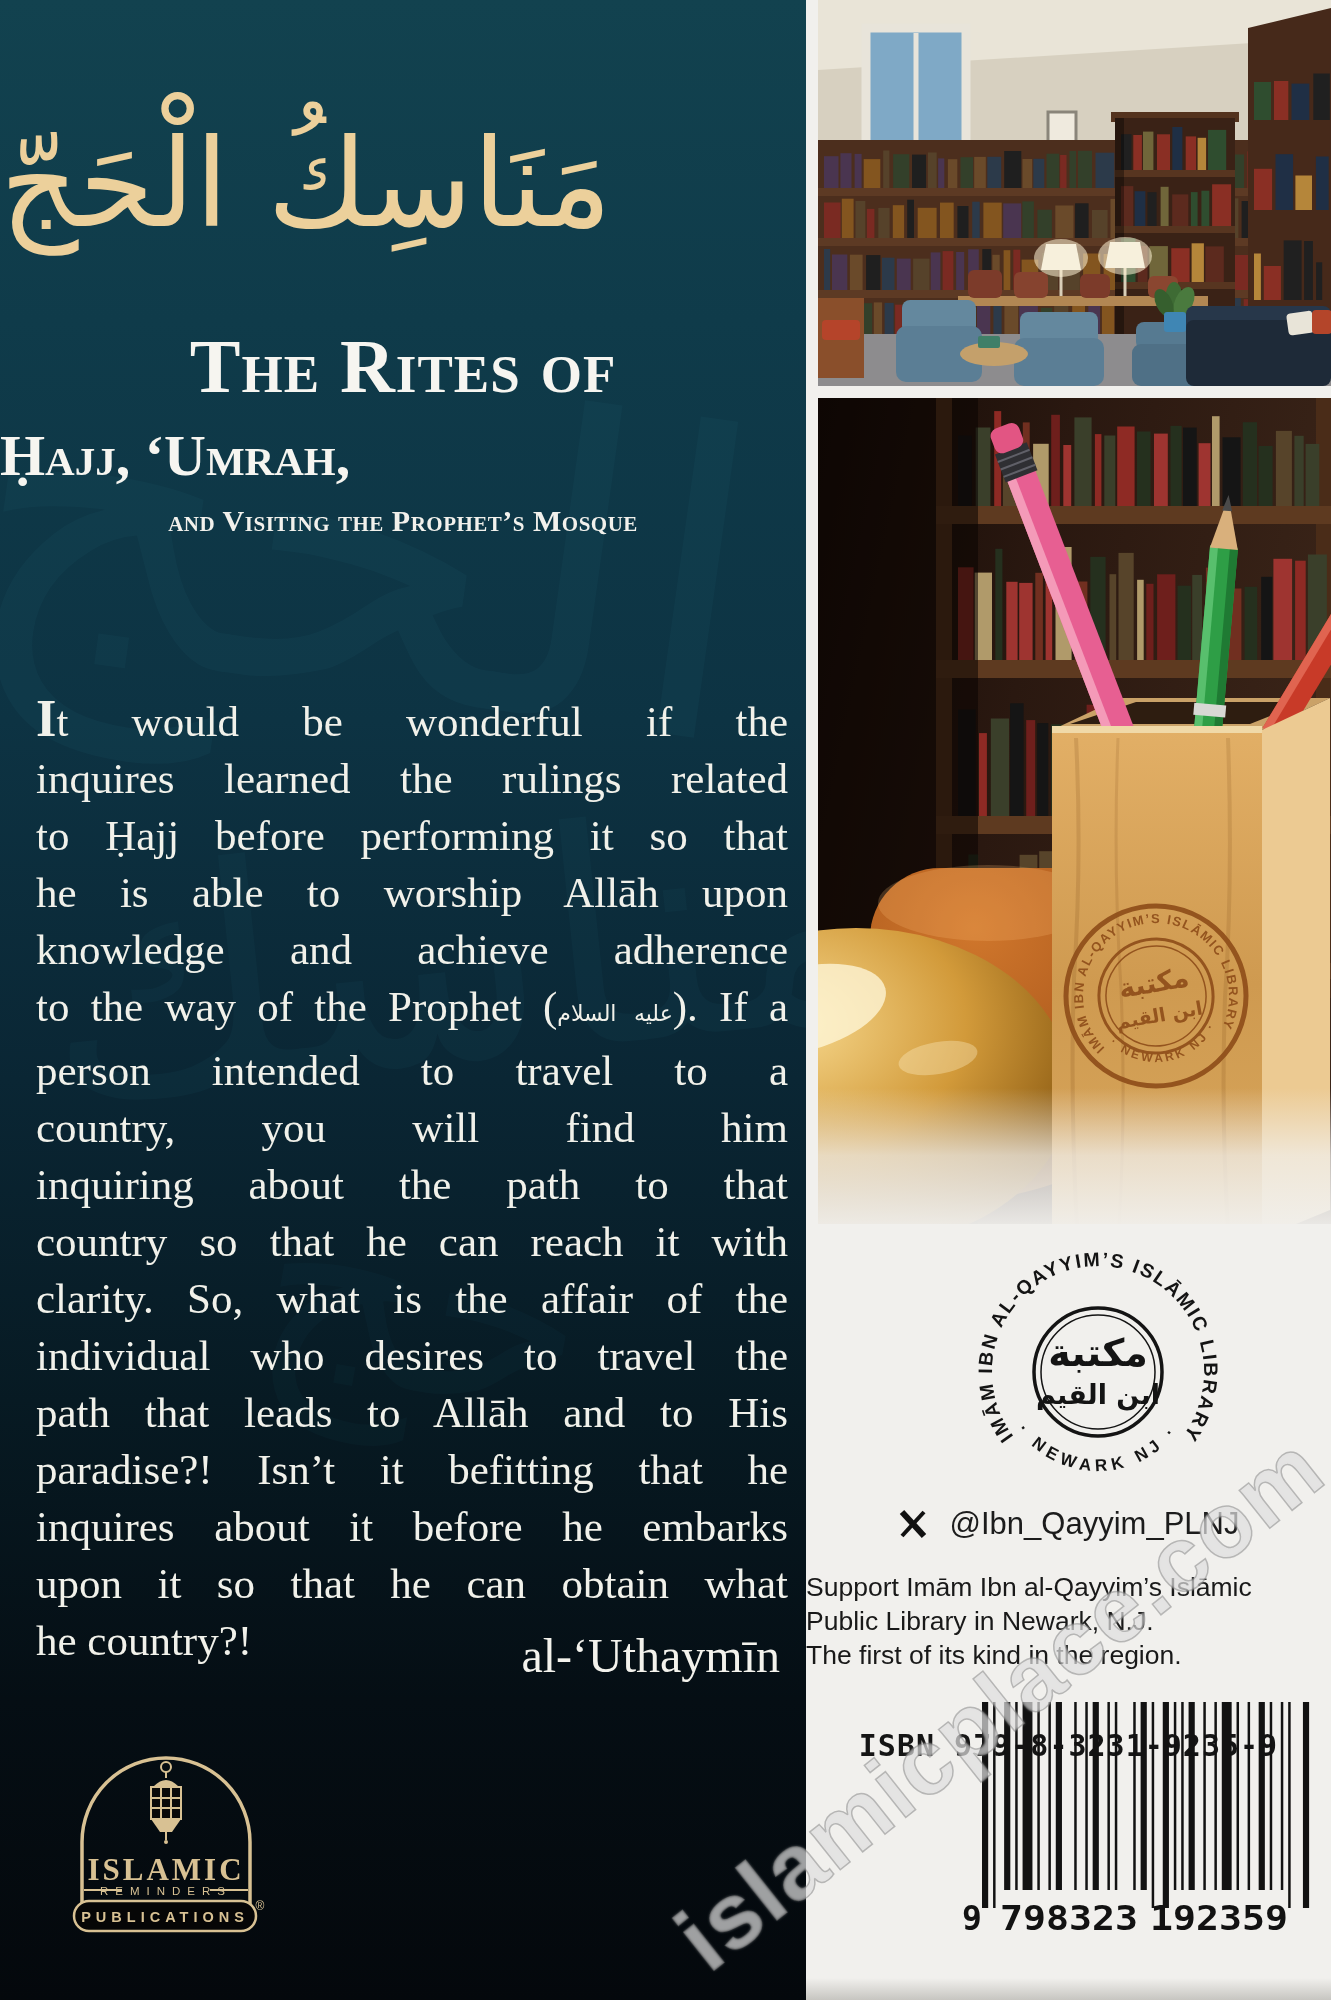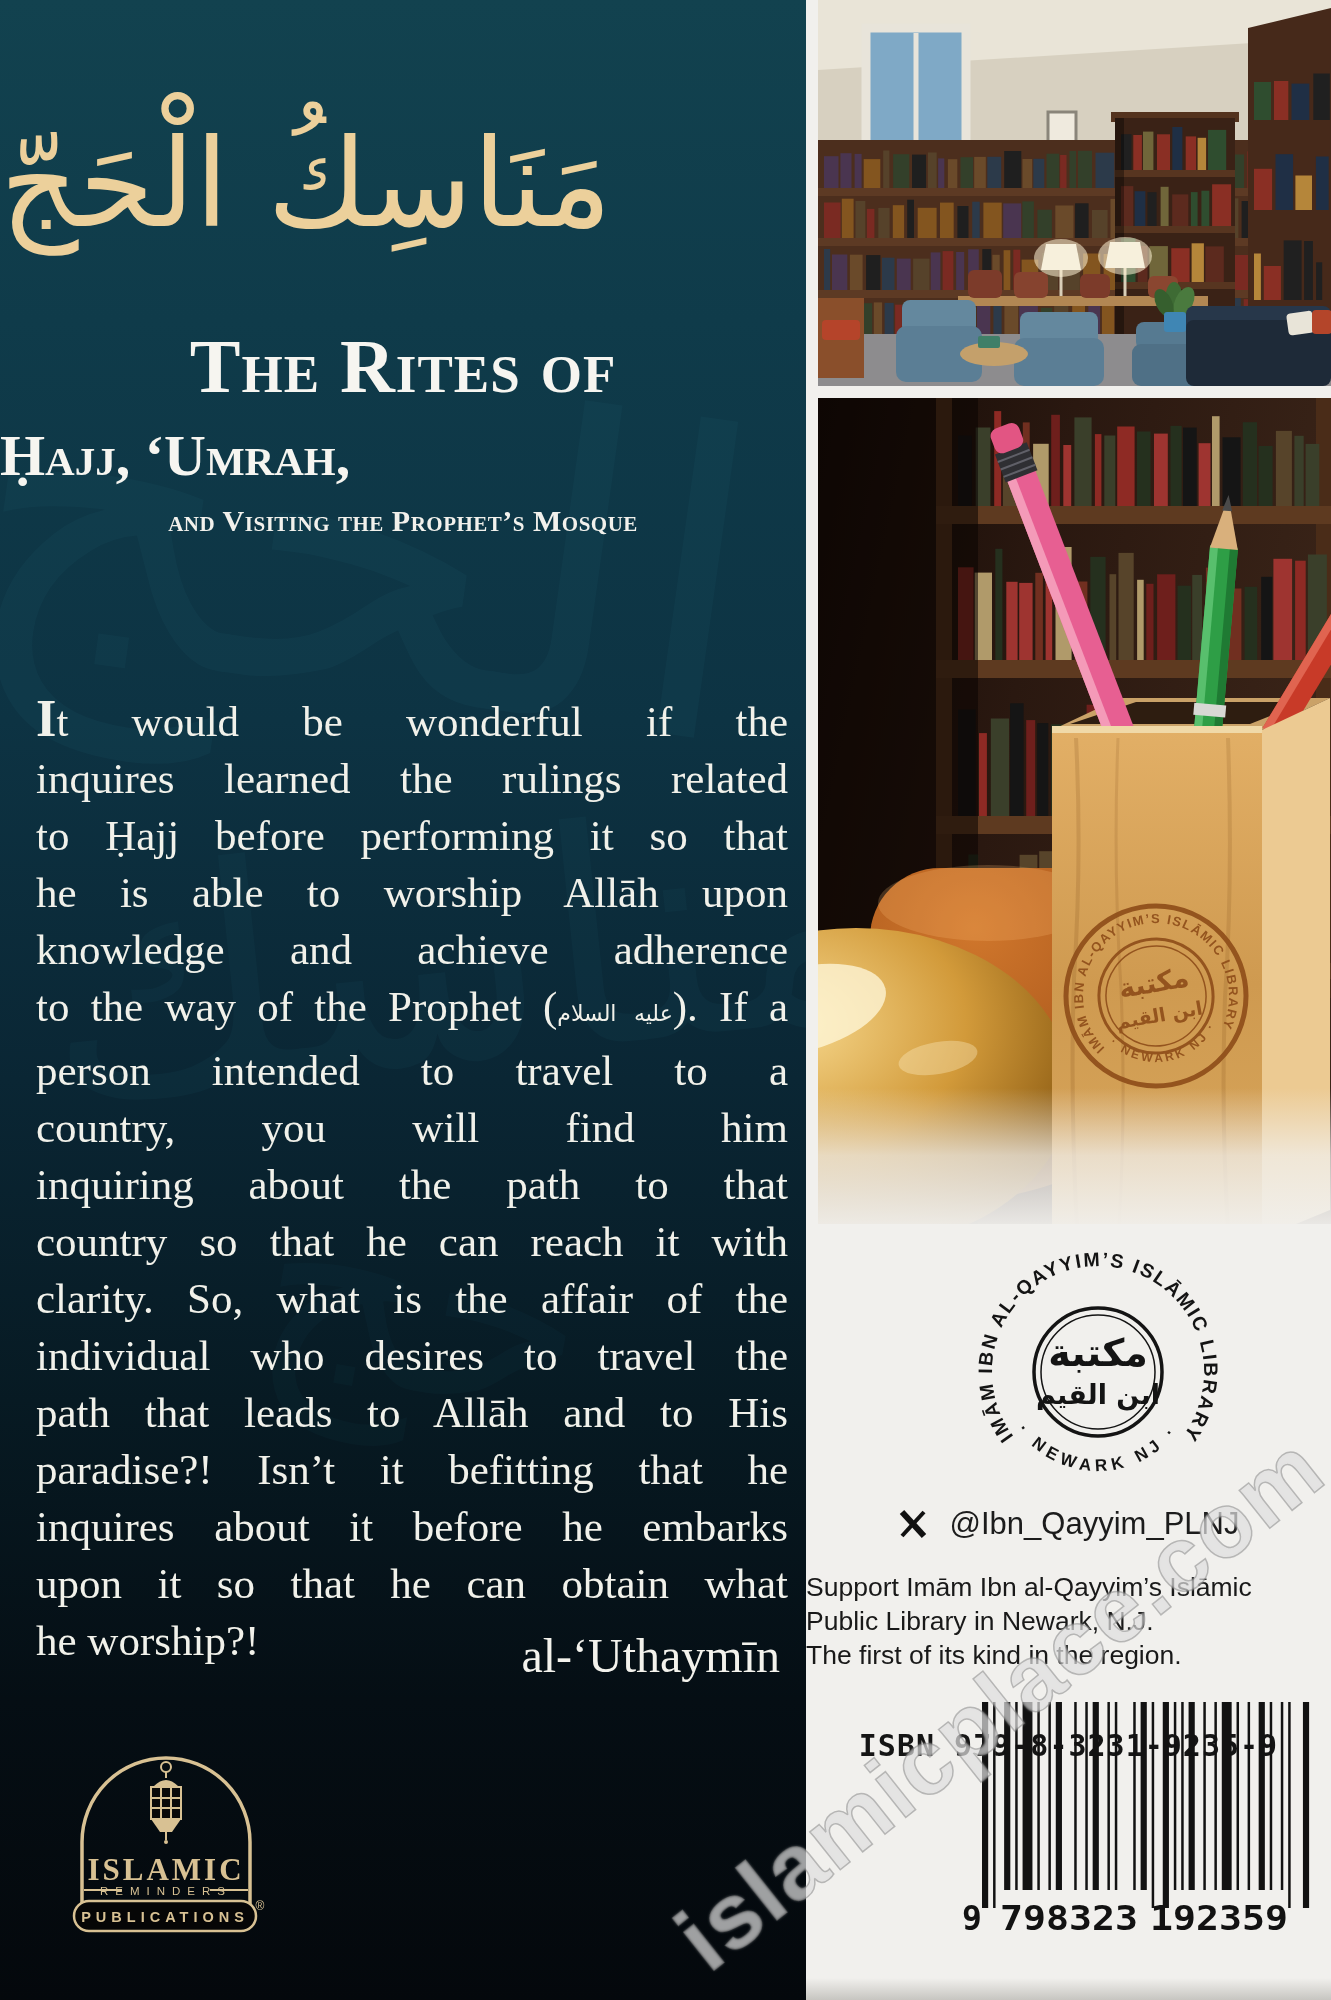--- a/index.html
+++ b/index.html
@@ -77,21 +77,21 @@
       <div class="line">person intended to travel to a</div>
       <div class="line">country, you will find him</div>
       <div class="line">inquiring about the path to that</div>
       <div class="line">country so that he can reach it with</div>
       <div class="line">clarity. So, what is the affair of the</div>
       <div class="line">individual who desires to travel the</div>
       <div class="line">path that leads to Allāh and to His</div>
       <div class="line">paradise?! Isn’t it befitting that he</div>
       <div class="line">inquires about it before he embarks</div>
       <div class="line">upon it so that he can obtain what</div>
-      <div class="line last">he worship?!</div>
+      <div class="line last">he country?!</div>
     </div>
 
     <div class="attribution">al-‘Uthaymīn</div>
 
     <svg class="publogo" width="200" height="212" viewBox="0 0 200 212">
       <path d="M 16,170 L 16,102 A 84,84 0 0 1 184,102 L 184,170" fill="none" stroke="#d8c193" stroke-width="3.5"></path>
       <g stroke="#d8c193" fill="none" stroke-width="2">
         <circle cx="100" cy="27" r="5"></circle>
         <line x1="100" y1="32" x2="100" y2="38"></line>
         <path d="M 88,46 Q 100,34 112,46 Z" fill="#d8c193" stroke="none"></path>

